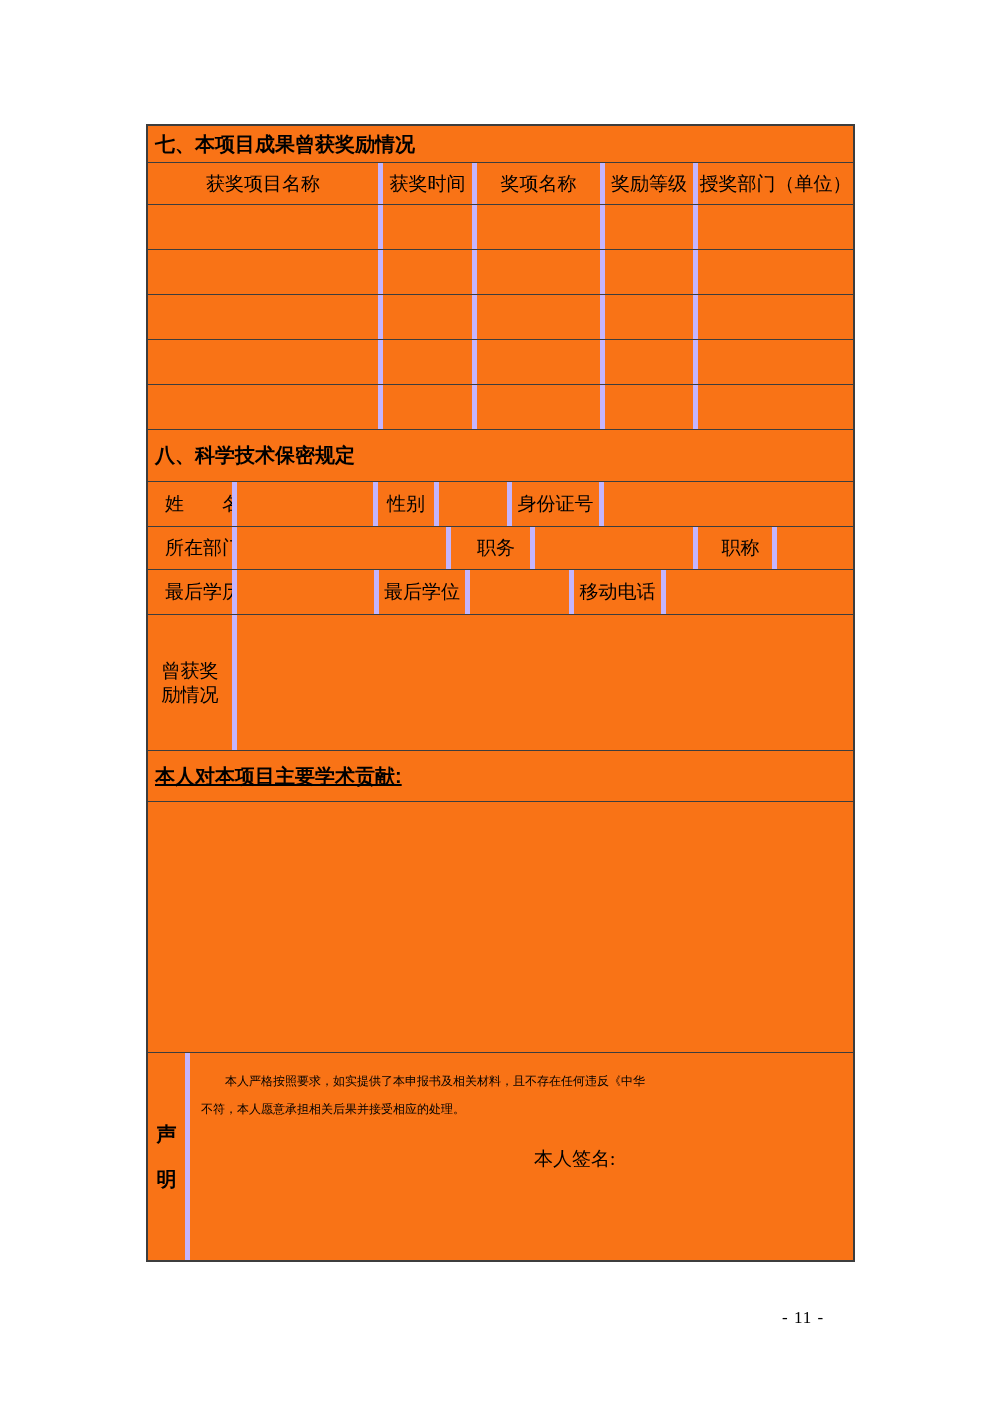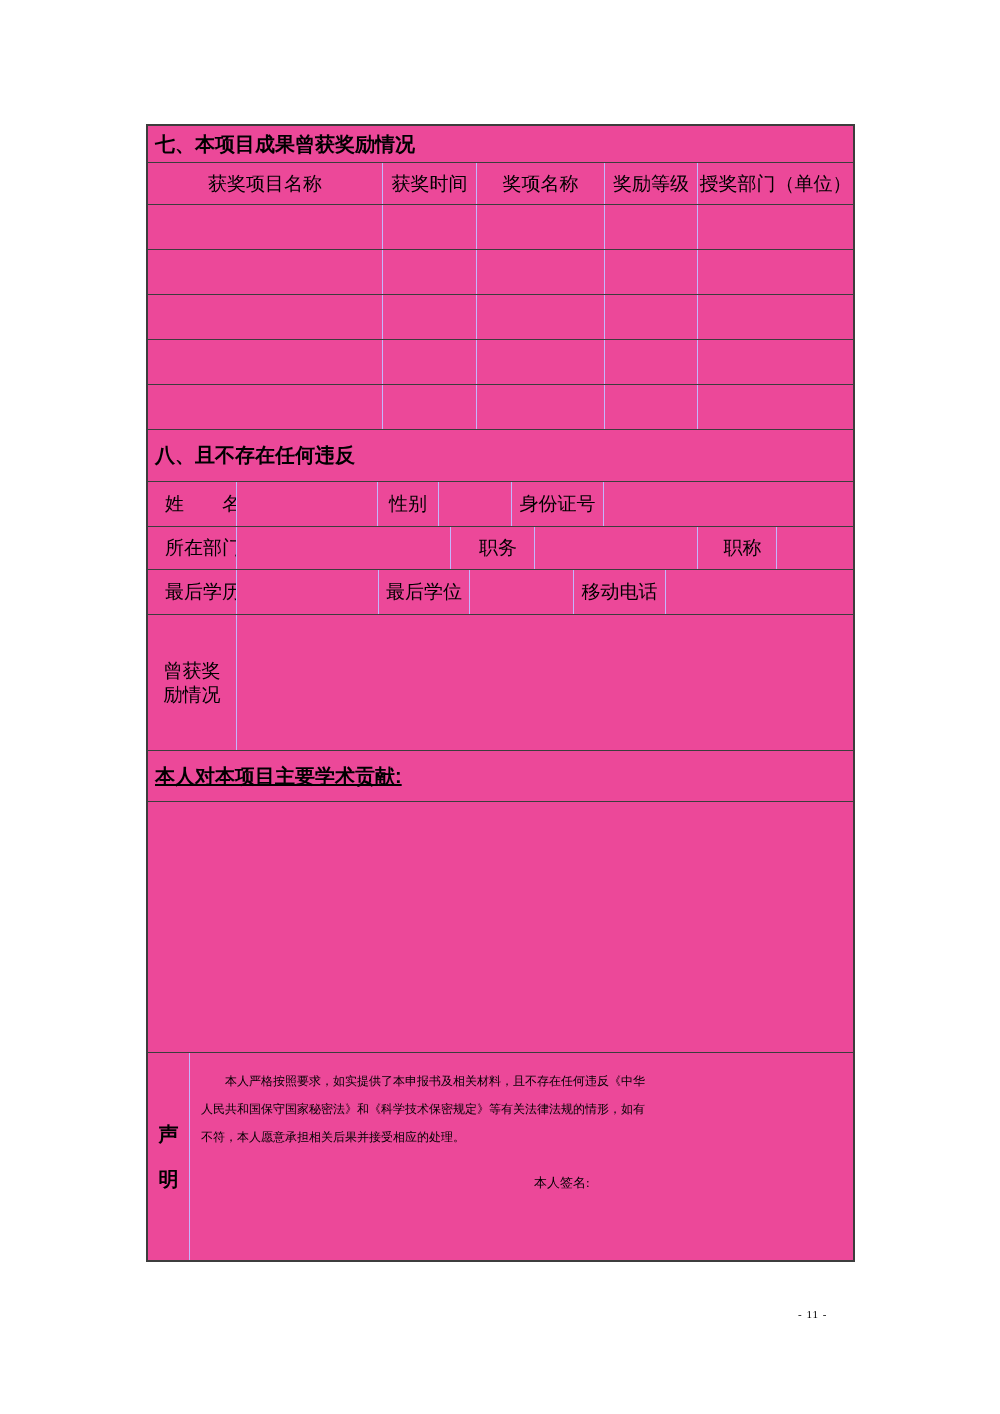--- a/index.html
+++ b/index.html
@@ -12,30 +12,30 @@
     color: #000000;
     font-family: "Liberation Serif", serif;
     overflow: hidden;
   }
   .form-table {
     position: absolute;
     left: 146px;
     top: 124px;
     width: 709px;
     border: 2px solid #3d3d3d;
-    background: #ec4899;
+    background: #f97316;
   }
   .row {
     display: flex;
     border-bottom: 1px solid #3d3d3d;
     align-items: stretch;
   }
   .row.last { border-bottom: none; }
   .cell {
-    border-right: 1px solid #c4b5fd;
+    border-right: 5px solid #c4b5fd;
     display: flex;
     align-items: center;
     font-size: 19px;
     line-height: 1.25;
     white-space: nowrap;
     overflow: hidden;
   }
   .cell.lastcol { border-right: none; flex: 1; }
   .cell.center { justify-content: center; }
   .cell.leftpad { padding-left: 17px; }
@@ -81,27 +81,27 @@
     white-space: normal;
   }
   .decl-text {
     font-size: 12px;
     line-height: 28px;
   }
   .decl-text .indent { text-indent: 2em; }
   .decl-sign {
     margin-top: 24px;
     padding-left: 333px;
-    font-size: 13px;
+    font-size: 19px;
   }
   .page-number {
     position: absolute;
-    left: 798px;
+    left: 782px;
     top: 1308px;
-    font-size: 11px;
+    font-size: 17px;
     letter-spacing: 1px;
   }
 </style>
 </head>
 <body>
 
 <div class="page">
 
   <div class="form-table">
 
@@ -147,21 +147,21 @@
     </div>
     <div class="row h45">
       <div class="cell w235"></div>
       <div class="cell w94"></div>
       <div class="cell w128"></div>
       <div class="cell w93"></div>
       <div class="cell lastcol"></div>
     </div>
 
     <div class="row h52">
-      <div class="cell lastcol title-cell">八、且不存在任何违反</div>
+      <div class="cell lastcol title-cell">八、科学技术保密规定</div>
     </div>
 
     <div class="row h45">
       <div class="cell w89 leftpad">姓　　名</div>
       <div class="cell w141"></div>
       <div class="cell w61 center">性别</div>
       <div class="cell w73"></div>
       <div class="cell w92 center">身份证号</div>
       <div class="cell lastcol"></div>
     </div>
@@ -201,21 +201,20 @@
     </div>
 
     <div class="row h207 last">
       <div class="cell w42 decl-label-cell">
         <span>声</span>
         <span>明</span>
       </div>
       <div class="cell lastcol decl-body">
         <div class="decl-text">
           <div class="indent">本人严格按照要求，如实提供了本申报书及相关材料，且不存在任何违反《中华</div>
-          <div>人民共和国保守国家秘密法》和《科学技术保密规定》等有关法律法规的情形，如有</div>
           <div>不符，本人愿意承担相关后果并接受相应的处理。</div>
         </div>
         <div class="decl-sign">本人签名:</div>
 
       </div>
     </div>
 
   </div>
 
   <div class="page-number">- 11 -</div>

